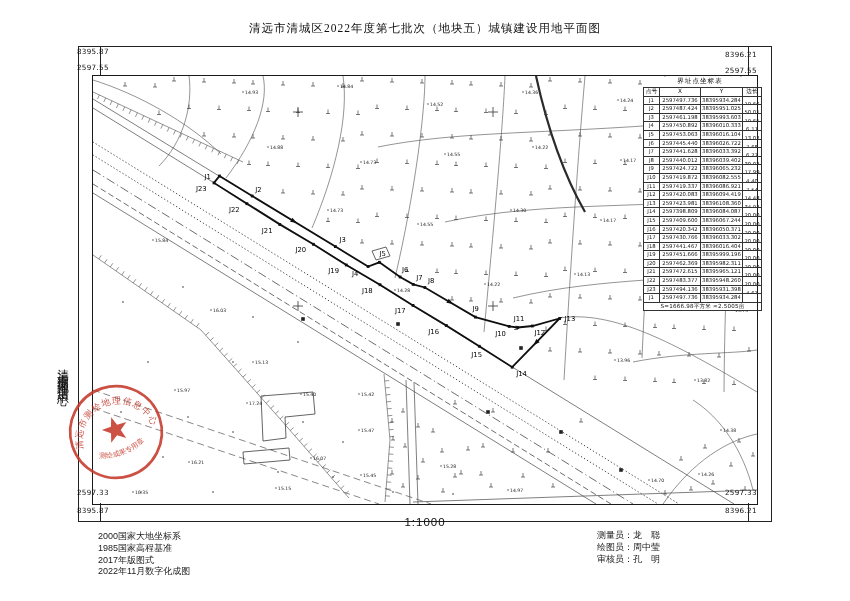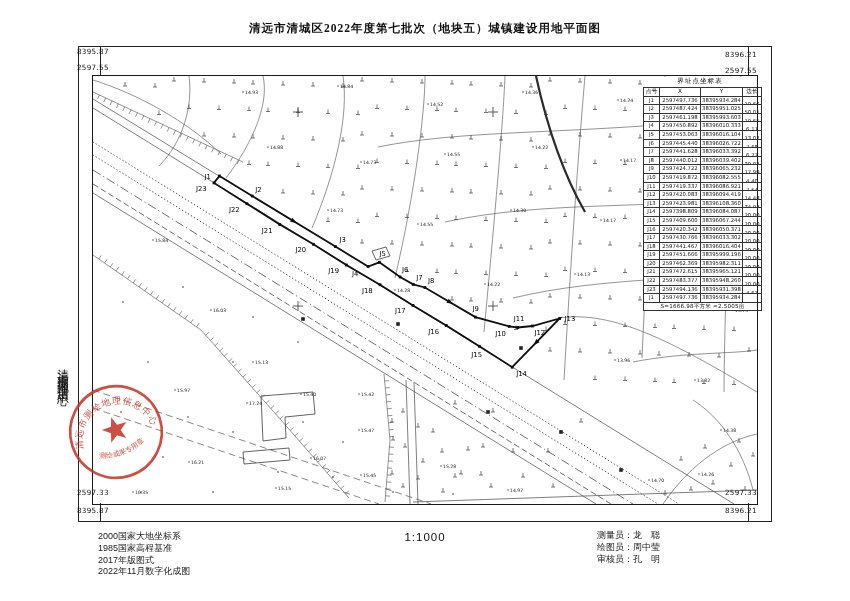--- a/index.html
+++ b/index.html
@@ -1,20 +1,20 @@
 <!DOCTYPE html>
 <html><head>
 <meta charset="utf-8">
 <style>
   html,body{margin:0;padding:0;background:#fff;}
   body{width:850px;height:601px;position:relative;overflow:hidden;
        font-family:"Liberation Sans","DejaVu Sans",sans-serif;color:#111;}
   .abs{position:absolute;}
   
-  .sheet-title{left:0;top:21px;width:850px;text-align:center;font-size:11.5px;font-weight:700;
+  .sheet-title{left:0;top:21px;width:850px;text-align:center;font-size:11.5px;font-weight:400;
                letter-spacing:1px;font-family:"Liberation Serif","DejaVu Serif",serif;}
   
   .outer-frame{left:78px;top:46px;width:692px;height:474px;border:1px solid #222;}
   .inner-frame{left:92px;top:75px;width:664px;height:428px;border:1.6px solid #1a1a1a;}
   .corner-tick{width:1px;background:#222;}
   .corner-label{width:46px;text-align:left;font-size:7.2px;color:#111;letter-spacing:.3px;
                 font-family:"DejaVu Sans",sans-serif;}
   
   .map-area{left:93px;top:76px;width:664px;height:428px;overflow:hidden;}
   .map-area svg{display:block;}
@@ -49,21 +49,21 @@
   .coord-table tr:last-child td:last-child span{display:none;}
   .ct-footer td{font-size:5.6px;letter-spacing:.2px;}
   
   .side-org{left:55px;top:360px;height:160px;writing-mode:vertical-lr;text-orientation:upright;
             font-size:11.5px;letter-spacing:2.5px;color:#141414;
             font-family:"Liberation Serif","DejaVu Serif",serif;}
   
   .seal{left:66px;top:382px;width:100px;height:100px;transform:rotate(-18deg);opacity:.88;z-index:6;}
   
   .notes{left:98px;top:531px;font-size:9px;line-height:11.8px;color:#1a1a1a;}
-  .scale-label{left:360px;top:531px;width:130px;text-align:center;font-size:11.5px;letter-spacing:1px;}
+  .scale-label{left:360px;top:516px;width:130px;text-align:center;font-size:11.5px;letter-spacing:1px;}
   .credits{left:597px;top:530px;font-size:9px;line-height:11.8px;color:#1a1a1a;}
 </style>
 </head>
 <body>
 
 <div class="abs sheet-title">清远市清城区2022年度第七批次（地块五）城镇建设用地平面图</div>
 
 <div class="abs outer-frame"></div>
 
 <div class="abs map-area">

